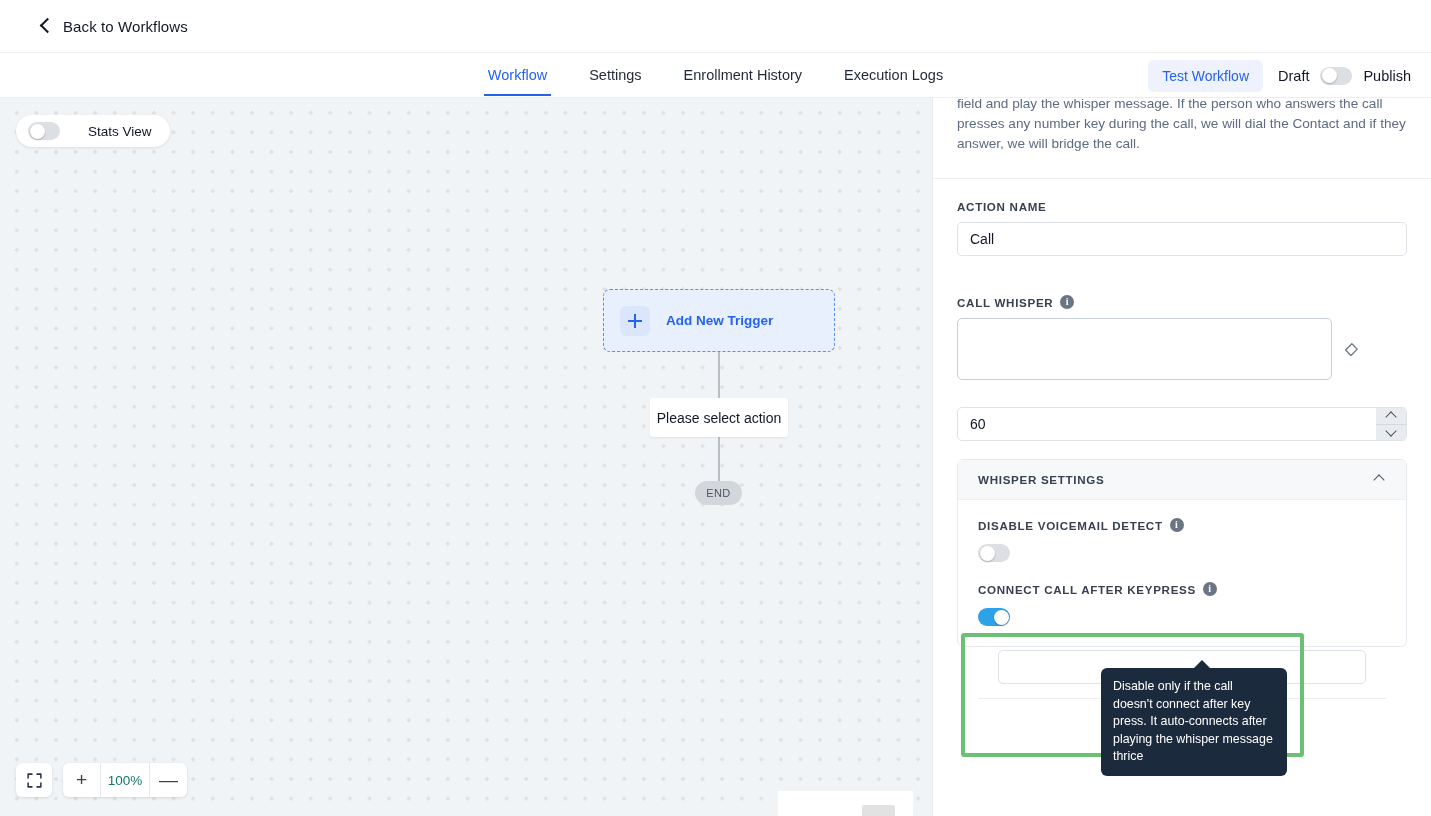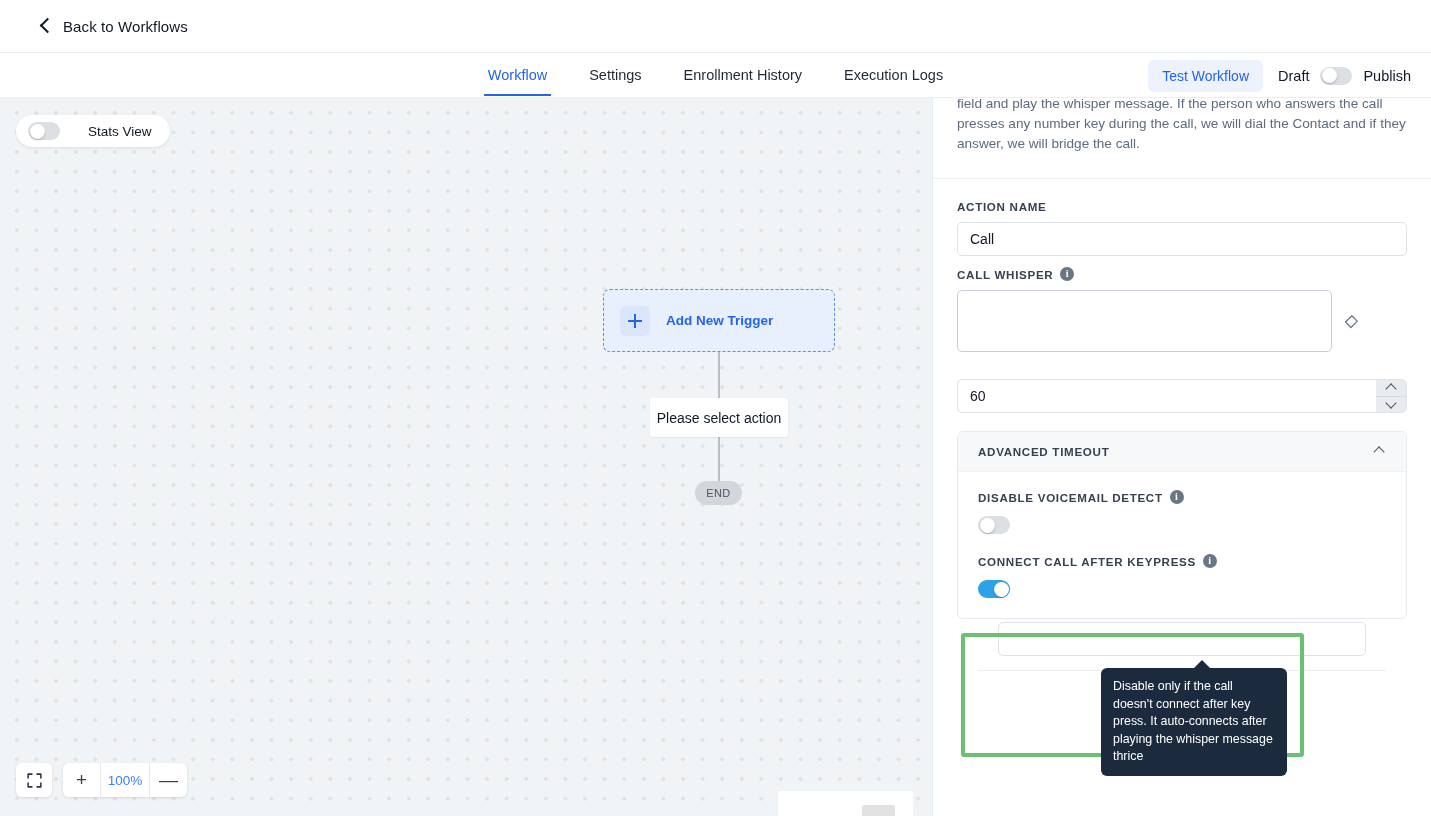--- a/index.html
+++ b/index.html
@@ -152,21 +152,21 @@
     box-shadow:0 1px 3px rgba(16,24,40,.12);
     display:flex; align-items:center; justify-content:center; cursor:pointer; border:none;
   }
   .zoom-group {
     height:34px; background:#fff; border-radius:6px; display:flex; align-items:center;
     box-shadow:0 1px 3px rgba(16,24,40,.12); overflow:hidden;
   }
   .zoom-group > * {
     height:34px; display:flex; align-items:center; justify-content:center;
     background:none; border:none; font-family:"Liberation Sans", sans-serif;
-    font-size:14px; color:#3b82f6;
+    font-size:14px; color:#0f766e;
   }
   .zb-plus, .zb-minus { width:37px; cursor:pointer; font-size:19px; color:#374151; }
   .zb-level { width:50px; border-left:1px solid #e5e7eb; border-right:1px solid #e5e7eb; font-size:13.5px; }
 
   
   .rpanel {
     position:absolute; top:98px; left:932px; width:499px; height:718px;
     background:#fff; overflow:hidden; border-left:1px solid #e9ecef;
   }
   .rp-desc {
@@ -332,21 +332,21 @@
   <div class="rpanel">
 
     <p class="rp-desc">field and play the whisper message. If the person who answers the call presses any number key during the call, we will dial the Contact and if they answer, we will bridge the call.</p>
     <div class="rp-divider"></div>
 
     <div class="field-group" style="margin-top:21px;">
       <div class="flabel">ACTION NAME</div>
       <input class="txt-input" value="Call" style="">
     </div>
 
-    <div class="field-group" style="margin-top:11px;">
+    <div class="field-group" style="margin-top:39px;">
       <div class="flabel">
         <span>CALL WHISPER</span>
         <span class="info-i">i</span>
       </div>
       <div class="whisper-row">
         <textarea class="whisper-area" style=""></textarea>
         <svg class="tag-icon" viewBox="0 0 20 20" fill="none" stroke="#6b7684" stroke-width="1.5">
           <path d="M3 10.6 10.4 3.2l6.4 6.4-7.4 7.4z" stroke-linejoin="round"></path>
         </svg>
       </div>
@@ -361,21 +361,21 @@
             </button>
           <button class="spin-btn">
               <span class="caret down"></span>
             </button>
         </span>
       </div>
     </div>
 
     <div class="adv-card">
       <div class="adv-head">
-        <span class="adv-title">ADVANCED TIMEOUT</span>
+        <span class="adv-title">WHISPER SETTINGS</span>
         <span class="caret up" style="width:12px;height:12px;"></span>
       </div>
       <div class="adv-body">
 
         <div class="adv-sub">
           <div class="flabel">
             <span>DISABLE VOICEMAIL DETECT</span>
             <span class="info-i">i</span>
           </div>
           <span class="tgl"><span class="knob"></span></span>

